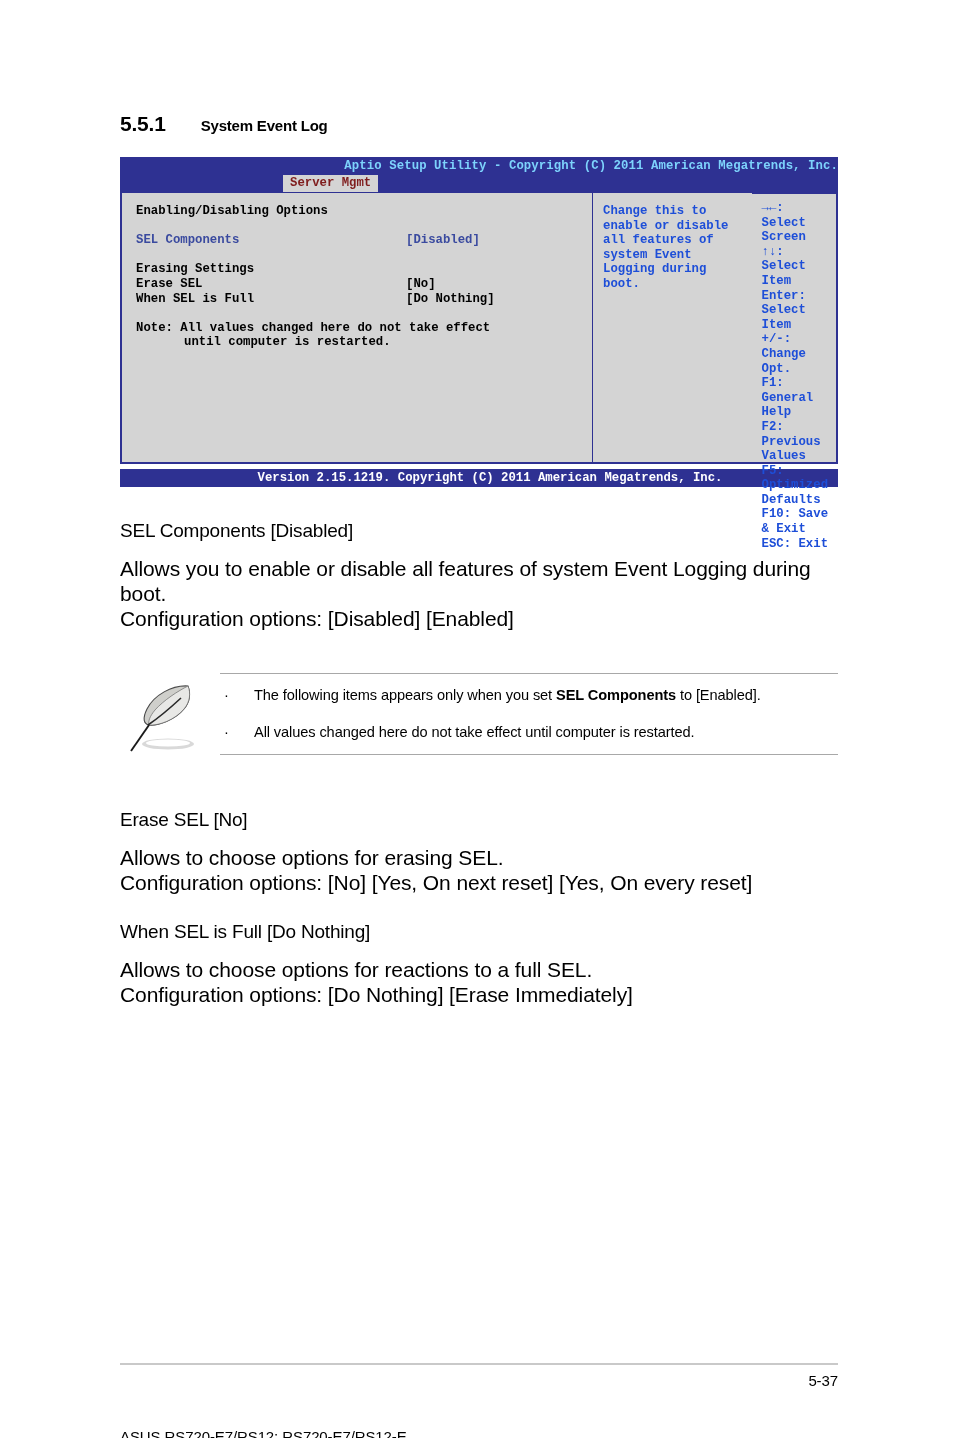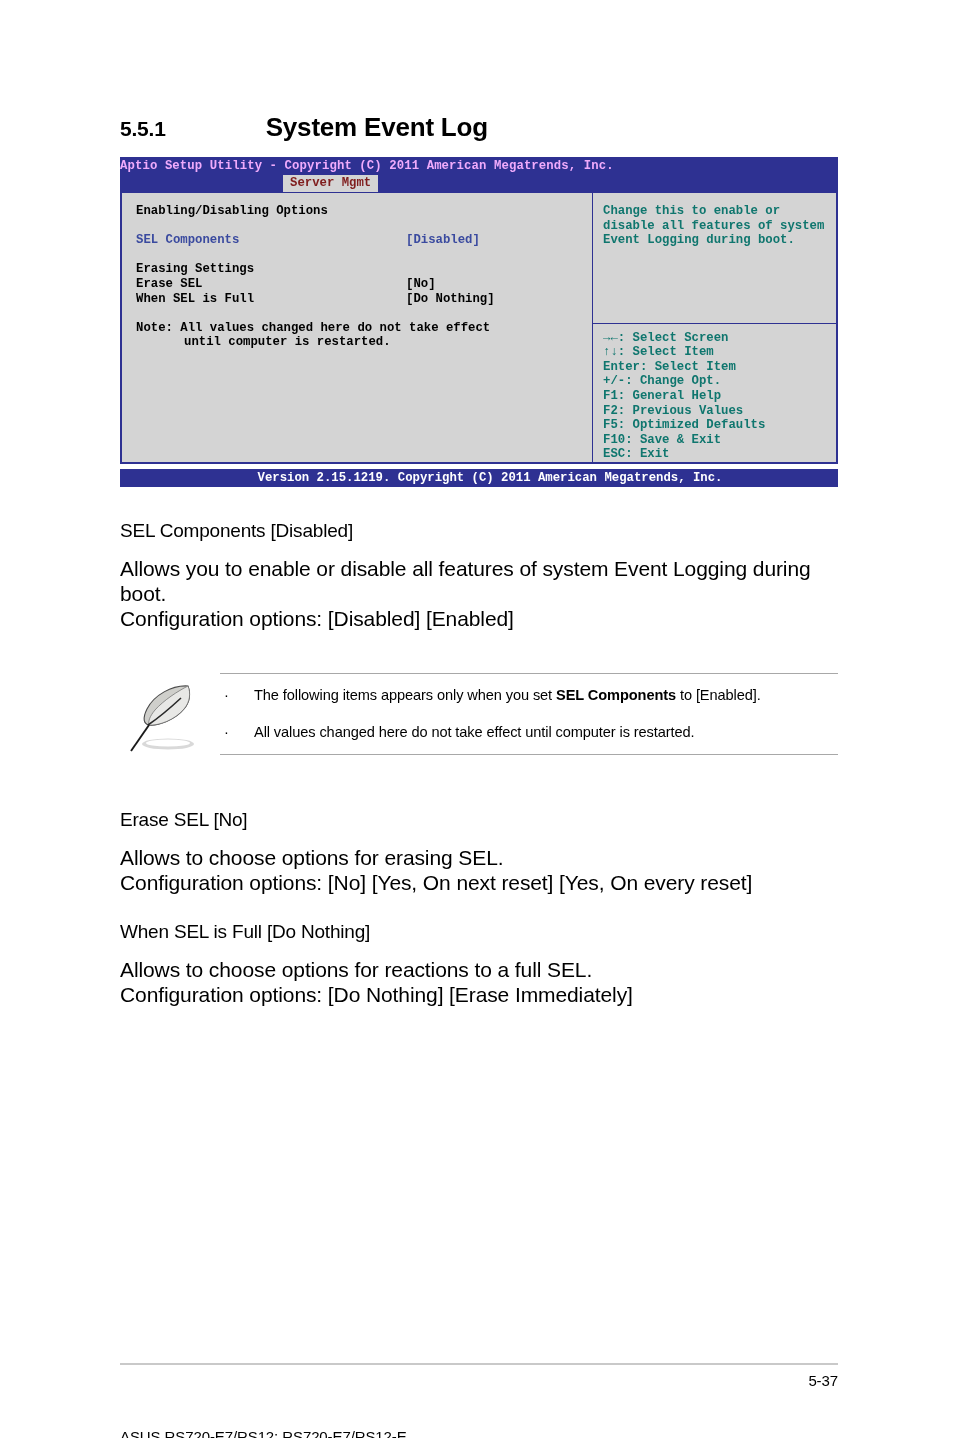--- a/index.html
+++ b/index.html
@@ -22,51 +22,50 @@
     left: 0; top: 0;
     width: 954px;
     height: 1438px;
   }
   .heading-row {
     position: absolute;
     left: 120px;
     top: 112px;
     display: flex;
     align-items: baseline;
-    gap: 44px;
   }
   .heading-num {
     font-size: 21px;
     font-weight: bold;
     letter-spacing: -0.2px;
   }
   .heading-title {
-    font-size: 26px;
+    font-size: 15px;
     font-weight: bold;
-    margin-left: 56px;
+    margin-left: 35px;
     letter-spacing: -0.2px;
   }
 
   
   .bios {
     position: absolute;
     left: 120px;
     top: 157px;
     width: 718px;
     font-family: "Liberation Mono", "DejaVu Sans Mono", monospace;
     font-size: 12.3px;
     font-weight: bold;
     line-height: 14.6px;
   }
   .bios-titlebar {
     background: #2e3192;
-    color: #f0abfc;
+    color: #7dd3fc;
     height: 18px;
     line-height: 18px;
-    text-align: left;
+    text-align: right;
     letter-spacing: 0.1px;
     white-space: nowrap;
   }
   .bios-tabrow {
     background: #2e3192;
     height: 17px;
     position: relative;
   }
   .bios-tab {
     position: absolute;
@@ -88,23 +87,23 @@
     box-sizing: border-box;
   }
   .bios-left {
     width: 470px;
     padding: 11px 0 0 14px;
     box-sizing: border-box;
   }
   .bios-right {
     flex: 1;
     border-left: 1.5px solid #2e3192;
-    color: #0f766e;
-    display: flex;
-    flex-direction: column;
+    color: #1d4ed8;
+    display: flex;
+    flex-direction: row;
     box-sizing: border-box;
   }
   .bios-help {
     padding: 11px 8px 0 10px;
     height: 132px;
     box-sizing: border-box;
   }
   .bios-keys {
     border-top: 1.5px solid #2e3192;
     padding: 7px 8px 0 10px;

